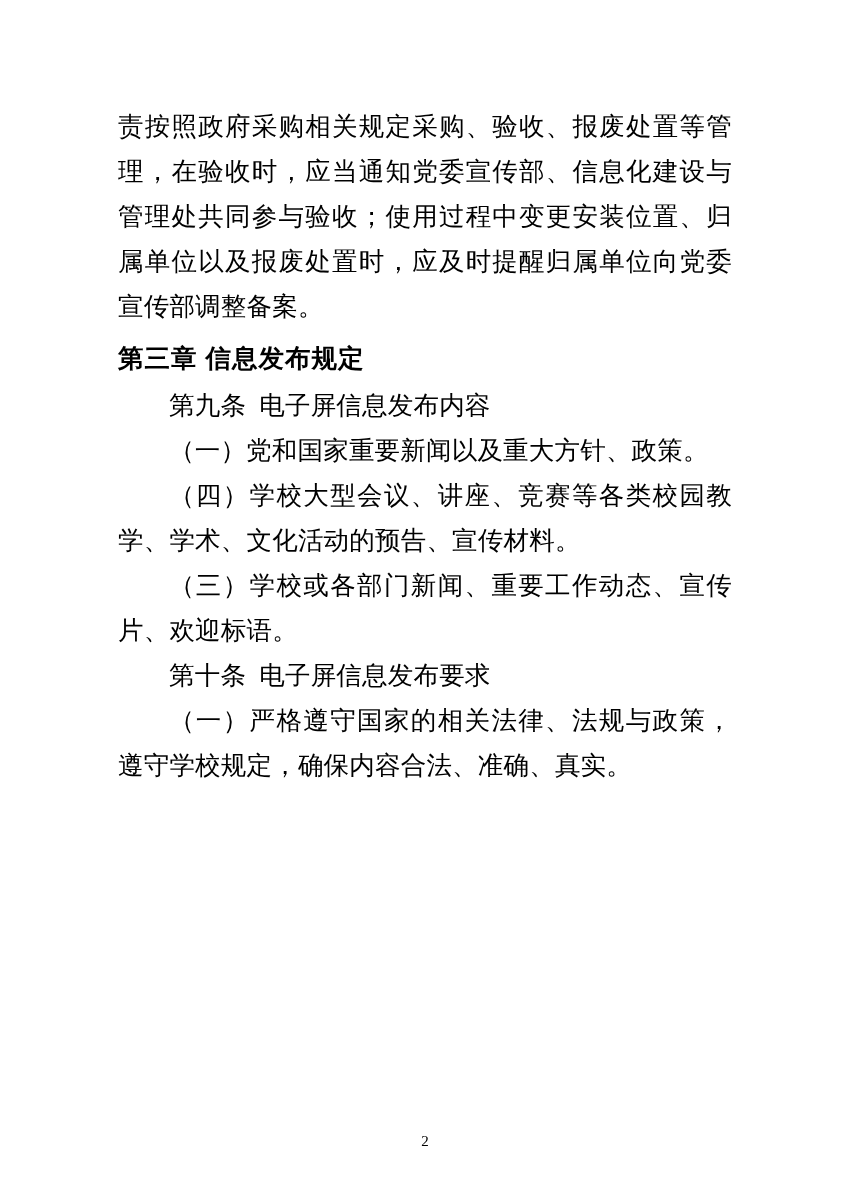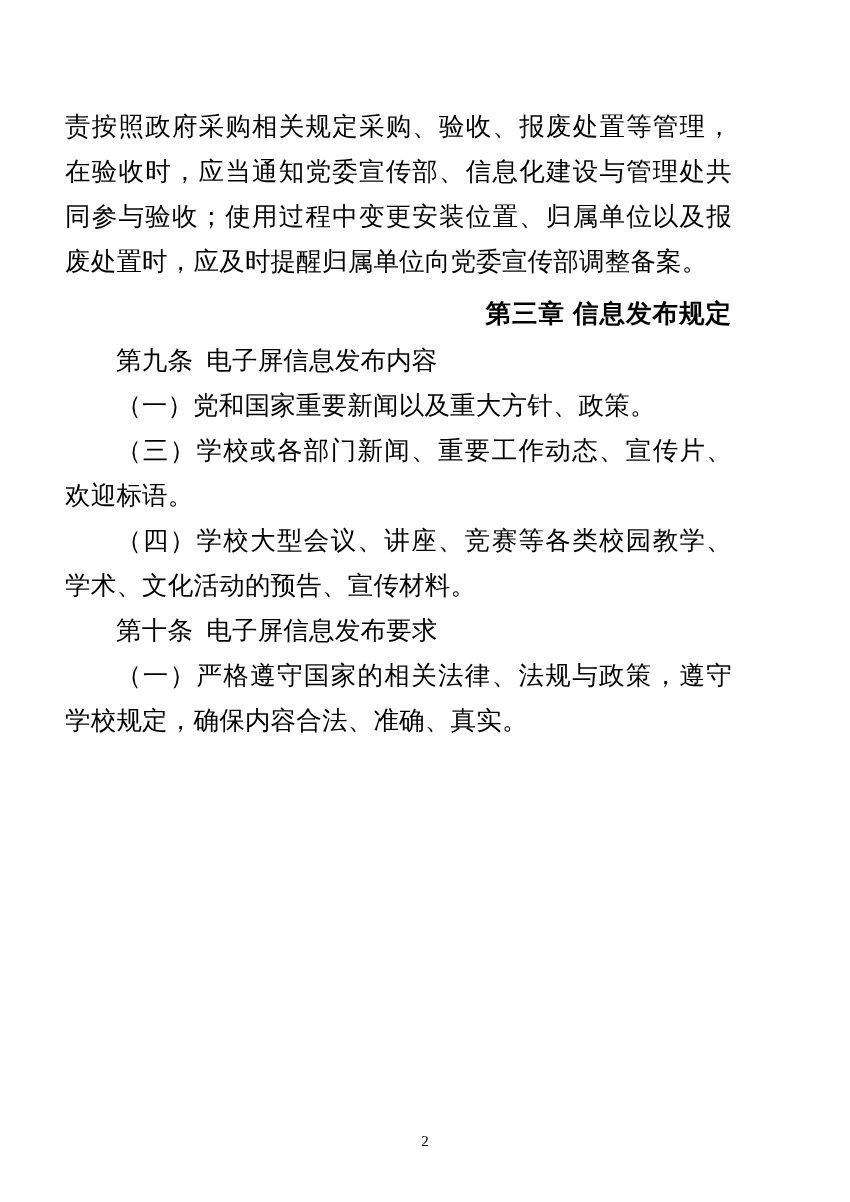--- a/index.html
+++ b/index.html
@@ -13,41 +13,41 @@
     font-family: "Liberation Serif", "DejaVu Serif", serif;
     color: #000000;
     position: relative;
     overflow: hidden;
   }
   .page {
     position: relative;
     width: 850px;
     height: 1202px;
     box-sizing: border-box;
-    padding: 104px 118px 60px 65px;
+    padding: 104px 118px 60px 118px;
     background: #ffffff;
   }
   .doc-body {
     font-size: 25.5px;
     line-height: 45px;
     letter-spacing: 0.2px;
     text-align: justify;
     text-justify: inter-ideograph;
   }
   .para {
     margin: 0;
     text-indent: 0;
     white-space: pre-wrap;
   }
   .para.indent {
     text-indent: 51px;
   }
   .section-heading {
     margin: 6px 0 2px 0;
-    text-align: right;
+    text-align: left;
     font-weight: bold;
     font-size: 25.5px;
     line-height: 46px;
     letter-spacing: 1px;
     font-family: "Liberation Sans", "DejaVu Sans", sans-serif;
   }
   .page-number {
     position: absolute;
     bottom: 52px;
     left: 0;
@@ -63,20 +63,20 @@
 
 <div class="page">
   <div class="doc-body">
 
     <p class="para">责按照政府采购相关规定采购、验收、报废处置等管理，在验收时，应当通知党委宣传部、信息化建设与管理处共同参与验收；使用过程中变更安装位置、归属单位以及报废处置时，应及时提醒归属单位向党委宣传部调整备案。</p>
 
     <h2 class="section-heading">第三章  信息发布规定</h2>
 
     <p class="para indent">第九条  电子屏信息发布内容</p>
     <p class="para indent">（一）党和国家重要新闻以及重大方针、政策。</p>
+    <p class="para indent">（四）学校大型会议、讲座、竞赛等各类校园教学、学术、文化活动的预告、宣传材料。</p>
     <p class="para indent">（三）学校或各部门新闻、重要工作动态、宣传片、欢迎标语。</p>
-    <p class="para indent">（四）学校大型会议、讲座、竞赛等各类校园教学、学术、文化活动的预告、宣传材料。</p>
     <p class="para indent">第十条  电子屏信息发布要求</p>
     <p class="para indent">（一）严格遵守国家的相关法律、法规与政策，遵守学校规定，确保内容合法、准确、真实。</p>
 
   </div>
   <div class="page-number">2</div>
 </div>
 
 </body></html>

